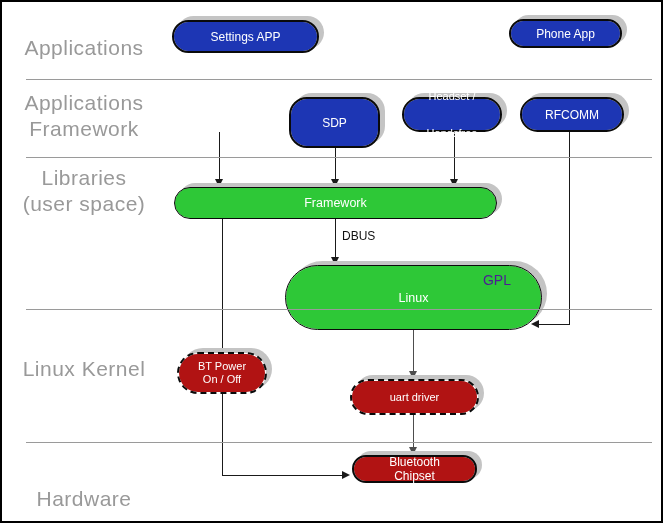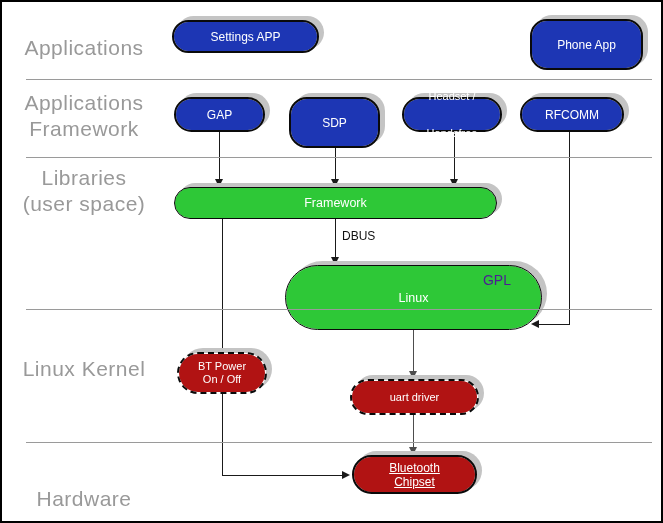--- a/index.html
+++ b/index.html
@@ -26,30 +26,30 @@
     position:absolute;display:flex;flex-direction:column;align-items:center;justify-content:center;
     color:#fff;font-size:12px;line-height:14px;text-align:center;
     border:2px solid #0a0a0a;box-sizing:border-box;
     box-shadow:5px -4px 0 #c4c4c4;z-index:2;background-clip:padding-box;
   }
   .blue{background-color:#1d36b4;}
   .green{background-color:#2ec837;border-width:1px;}
   .red{background-color:#b11313;}
   .dashed{border-style:dashed;font-size:11px;line-height:13px;}
   .n-settings{left:170px;top:18px;width:147px;height:33px;border-radius:17px;}
-  .n-phone{left:528px;top:17px;width:113px;height:51px;border-radius:17px;}
+  .n-phone{left:507px;top:17px;width:113px;height:29px;border-radius:17px;}
   .n-gap{left:172px;top:95px;width:91px;height:35px;border-radius:18px;}
   .n-sdp{left:287px;top:95px;width:91px;height:51px;border-radius:18px;}
   .n-headset{left:400px;top:95px;width:100px;height:35px;border-radius:18px;font-size:11px;line-height:13px;gap:24px;}
   .n-rfcomm{left:518px;top:95px;width:104px;height:35px;border-radius:18px;}
   .n-framework{left:172px;top:185px;width:323px;height:32px;border-radius:16px;font-size:12.5px;}
   .n-bluez{left:283px;top:263px;width:257px;height:65px;border-radius:33px;font-size:12.5px;}
   .n-btpower{left:175px;top:350px;width:90px;height:42px;border-radius:21px;}
   .n-uart{left:348px;top:377px;width:129px;height:36px;border-radius:18px;}
-  .n-chipset{left:350px;top:453px;width:125px;height:39px;border-radius:20px;text-decoration:underline;}
+  .n-chipset{left:350px;top:453px;width:125px;height:28px;border-radius:20px;}
   .badge-gpl{position:absolute;top:7px;right:30px;color:#4c1d95;font-size:14px;}
   
   .vline,.hline{position:absolute;background:#1a1a1a;z-index:1;}
   .vline{width:1px;} .hline{height:1px;}
   .gray-line{background:#4d4d4d;}
   .ah{position:absolute;width:0;height:0;z-index:1;}
   .ah-down{border-left:4px solid transparent;border-right:4px solid transparent;border-top:8px solid #1a1a1a;}
   .ah-down.gray{border-top-color:#4d4d4d;}
   .ah-left{border-top:4px solid transparent;border-bottom:4px solid transparent;border-right:8px solid #1a1a1a;}
   .ah-right{border-top:4px solid transparent;border-bottom:4px solid transparent;border-left:8px solid #1a1a1a;}
@@ -110,23 +110,20 @@
 
   <div class="vline gray-line" style="left:411px;top:413px;height:32px;"></div>
   <div class="ah ah-down gray" style="left:407px;top:445px;"></div>
 
   <div class="node blue n-settings">
     <span>Settings APP</span>
   </div>
   <div class="node blue n-phone">
     <span>Phone App</span>
   </div>
-  <div class="node blue n-gap">
-    <span>GAP</span>
-  </div>
   <div class="node blue n-sdp">
     <span>SDP</span>
   </div>
   <div class="node blue n-headset">
     <span>Headset /</span>
     <span>Handsfree</span>
   </div>
   <div class="node blue n-rfcomm">
     <span>RFCOMM</span>
   </div>

